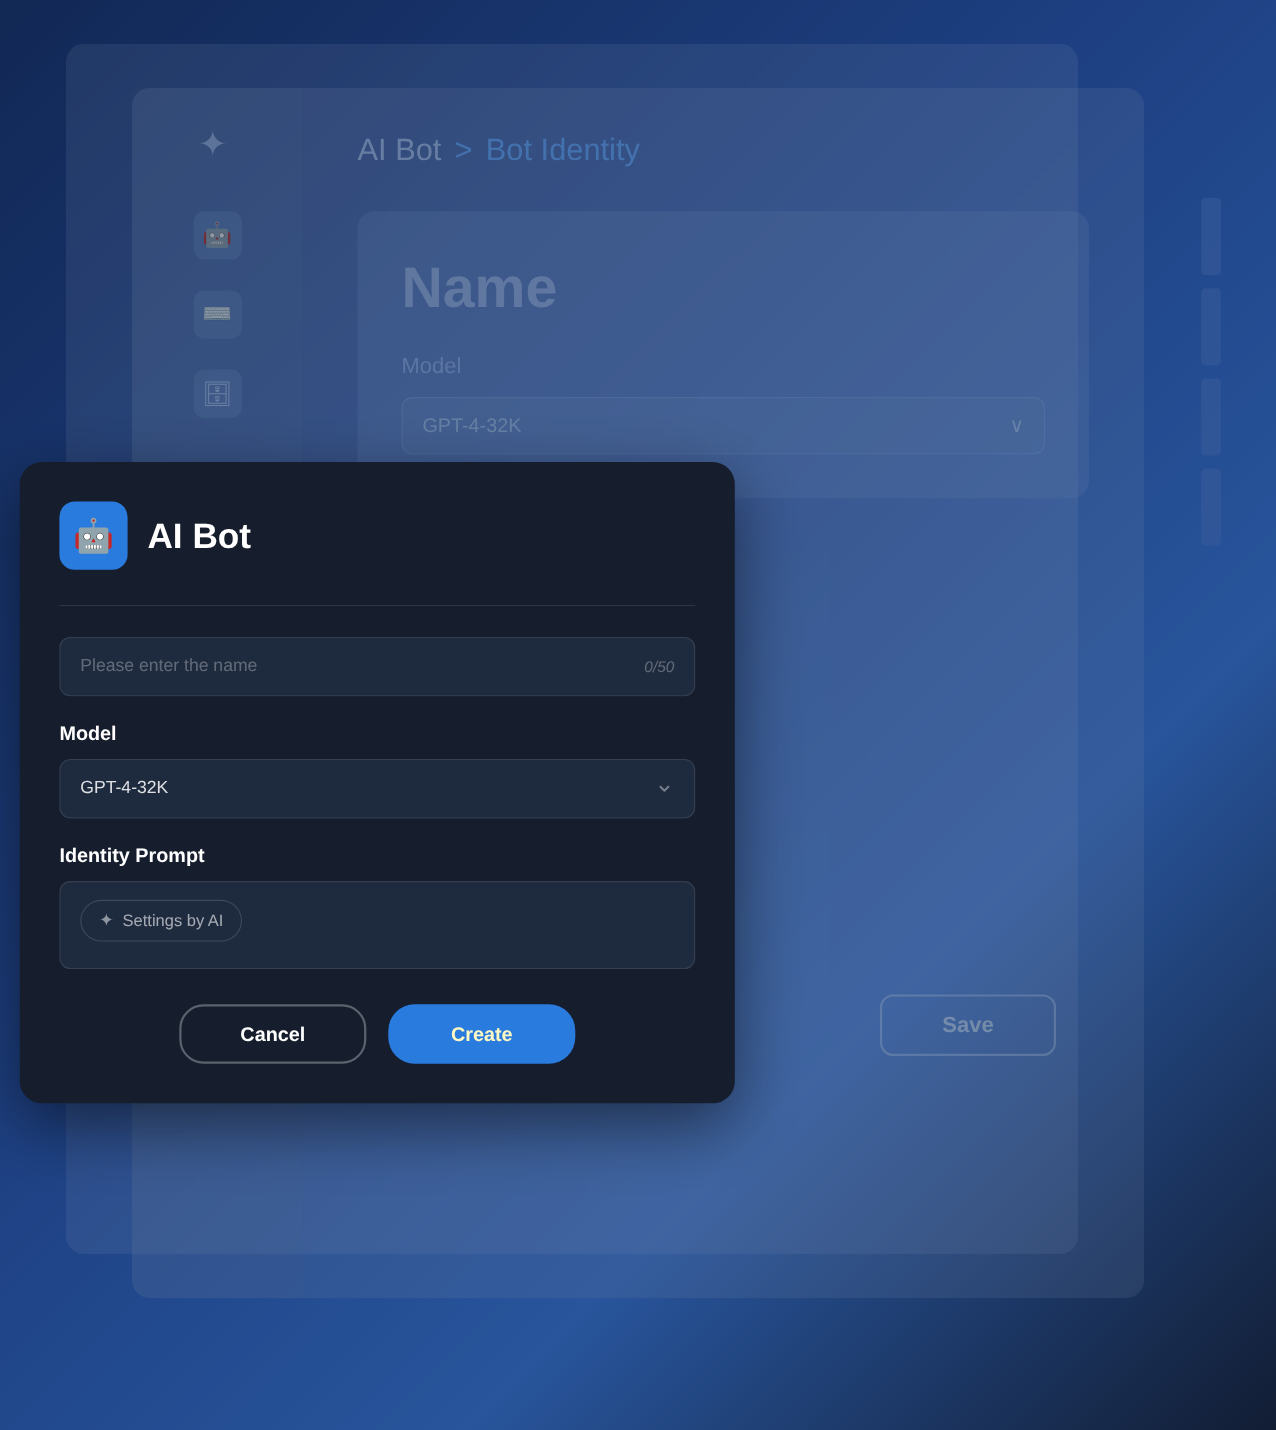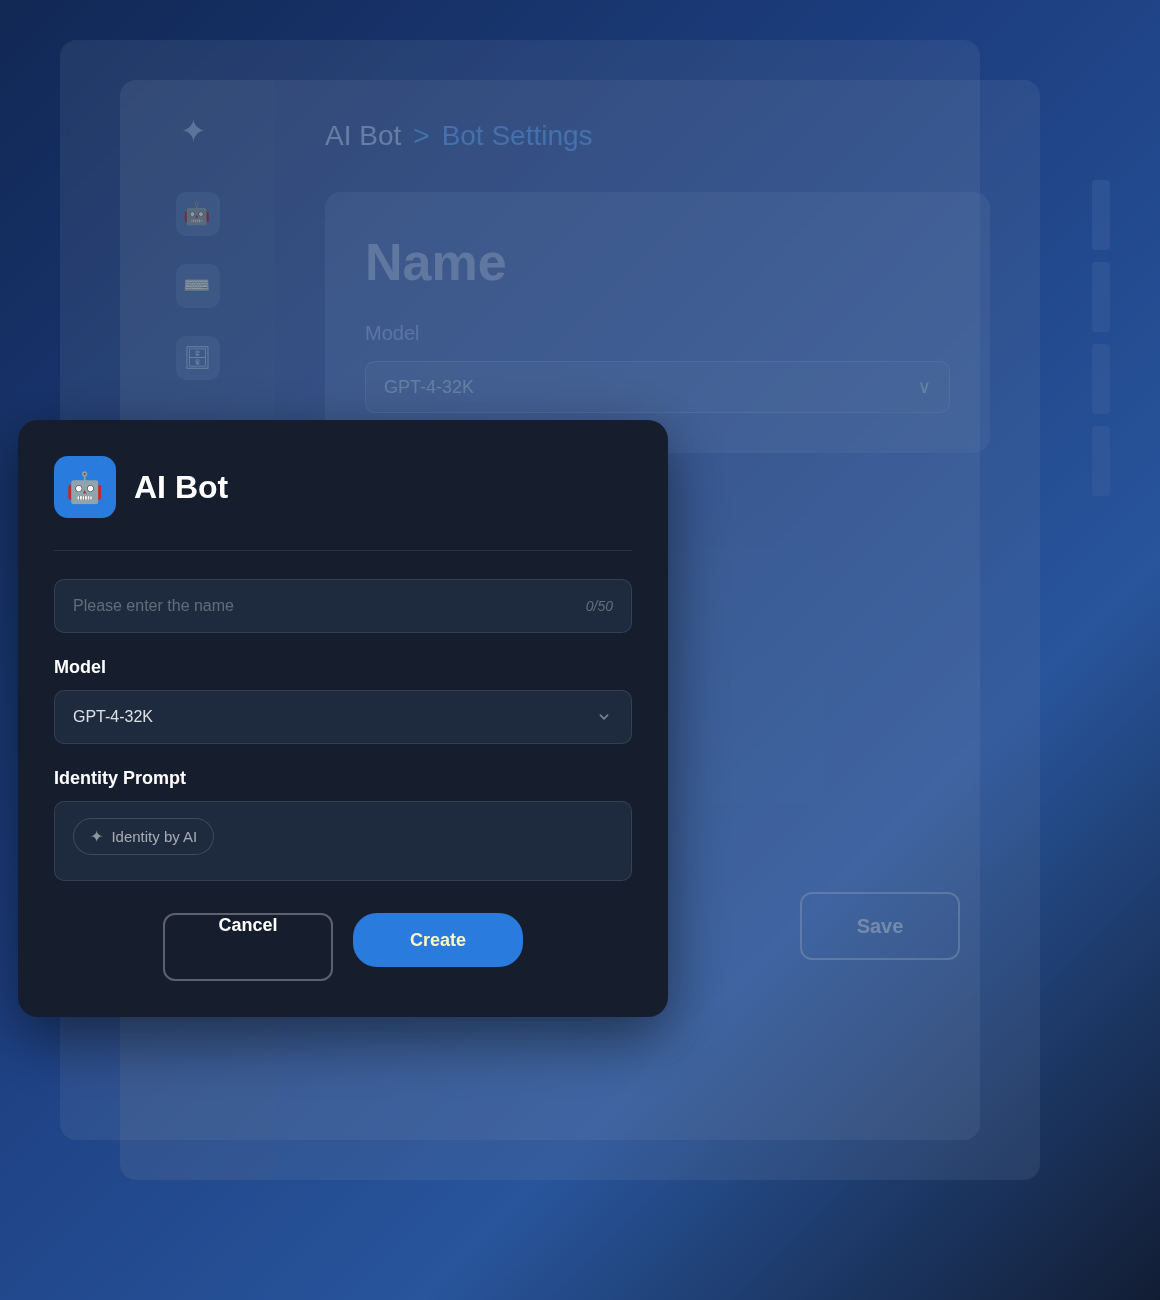--- a/index.html
+++ b/index.html
@@ -147,21 +147,21 @@
       color: rgba(180, 215, 255, 0.6);
       font-size: 18px;
     }
 
     
     .bg-save-btn {
       position: absolute;
       bottom: 220px;
       right: 80px;
       width: 160px;
-      height: 68px;
+      height: 56px;
       border: 2px solid rgba(180, 210, 255, 0.5);
       border-radius: 12px;
       background: transparent;
       display: flex;
       align-items: center;
       justify-content: center;
       color: rgba(200, 225, 255, 0.7);
       font-size: 20px;
       font-weight: 600;
     }
@@ -317,29 +317,30 @@
     }
 
     .modal-actions {
       display: flex;
       justify-content: center;
       gap: 20px;
     }
 
     .cancel-btn {
       width: 170px;
-      height: 68px;
+      height: 54px;
       background: transparent;
       border: 2px solid rgba(255,255,255,0.3);
-      border-radius: 12px;
+      border-radius: 22px;
       color: #ffffff;
       font-size: 18px;
       font-weight: 600;
       cursor: pointer;
       display: flex;
+      align-items: center;
       justify-content: center;
     }
 
     .create-btn {
       width: 170px;
       height: 54px;
       background: #2a7bde;
       border: none;
       border-radius: 24px;
       color: #fef9c3;
@@ -366,21 +367,21 @@
     </div>
     <div class="sidebar-icon">🤖</div>
     <div class="sidebar-icon">⌨️</div>
     <div class="sidebar-icon">🗄</div>
   </div>
 
   <div class="main-content">
     <div class="breadcrumb">
       <span class="breadcrumb-item">AI Bot</span>
       <span class="breadcrumb-separator">&gt;</span>
-      <span class="breadcrumb-current">Bot Settings</span>
+      <span class="breadcrumb-current">Bot Identity</span>
     </div>
 
     <div class="llms-section">
       <div class="llms-title">Name</div>
       <div class="bg-label">Model</div>
       <div class="bg-select">
         <span>GPT-4-32K</span>
         <span>∨</span>
       </div>
     </div>
@@ -419,21 +420,21 @@
     <span>GPT-4-32K</span>
     <svg class="chevron-down" viewBox="0 0 20 20" fill="currentColor">
       <path fill-rule="evenodd" d="M5.293 7.293a1 1 0 011.414 0L10 10.586l3.293-3.293a1 1 0 111.414 1.414l-4 4a1 1 0 01-1.414 0l-4-4a1 1 0 010-1.414z" clip-rule="evenodd"></path>
     </svg>
   </div>
 
   <div class="field-label">Identity Prompt</div>
   <div class="identity-prompt-area">
     <div class="optimize-btn">
       <span class="optimize-icon">✦</span>
-      <span>Identity by AI</span>
+      <span>Settings by AI</span>
     </div>
   </div>
 
   <div class="modal-actions">
     <button class="cancel-btn">
       <span>Cancel</span>
     </button>
     <button class="create-btn">
       <span>Create</span>
     </button>

